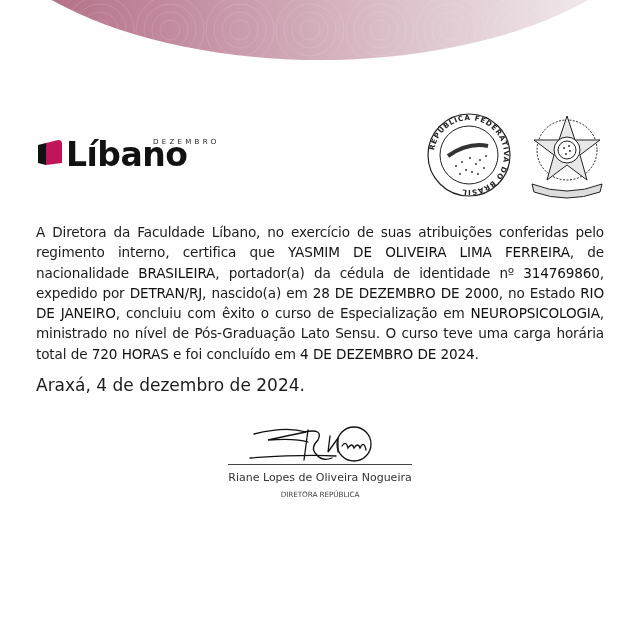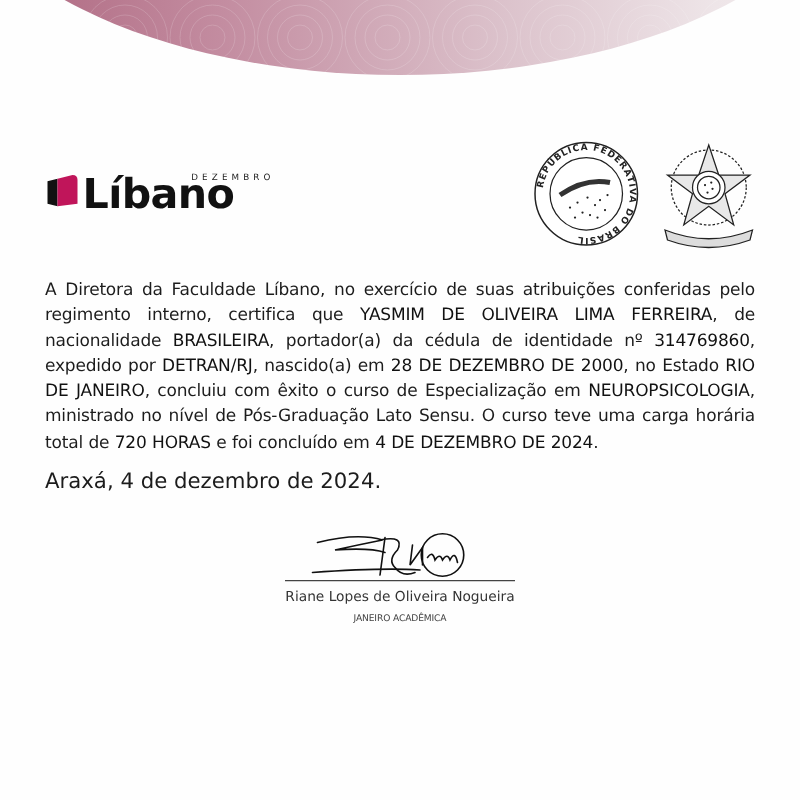--- a/index.html
+++ b/index.html
@@ -159,14 +159,14 @@
       <path d="M62 6 L58 36"></path>
       <path d="M58 8 Q78 4 72 16 Q64 24 70 30 Q76 38 86 34"></path>
       <path d="M84 12 L82 28 L92 14 L92 28"></path>
       <path d="M96 22 Q100 16 102 24 Q106 18 108 24 Q112 18 114 24 Q118 16 120 26"></path>
       <circle cx="108" cy="20" r="17"></circle>
       <path d="M4 34 Q60 30 90 32"></path>
     </g>
   </svg>
   <div class="sig-line"></div>
   <div class="sig-name">Riane Lopes de Oliveira Nogueira</div>
-  <div class="sig-title">JANEIRO ACADÊMICA</div>
+  <div class="sig-title">DIRETORA REPÚBLICA</div>
 </div>
 
 </body></html>

